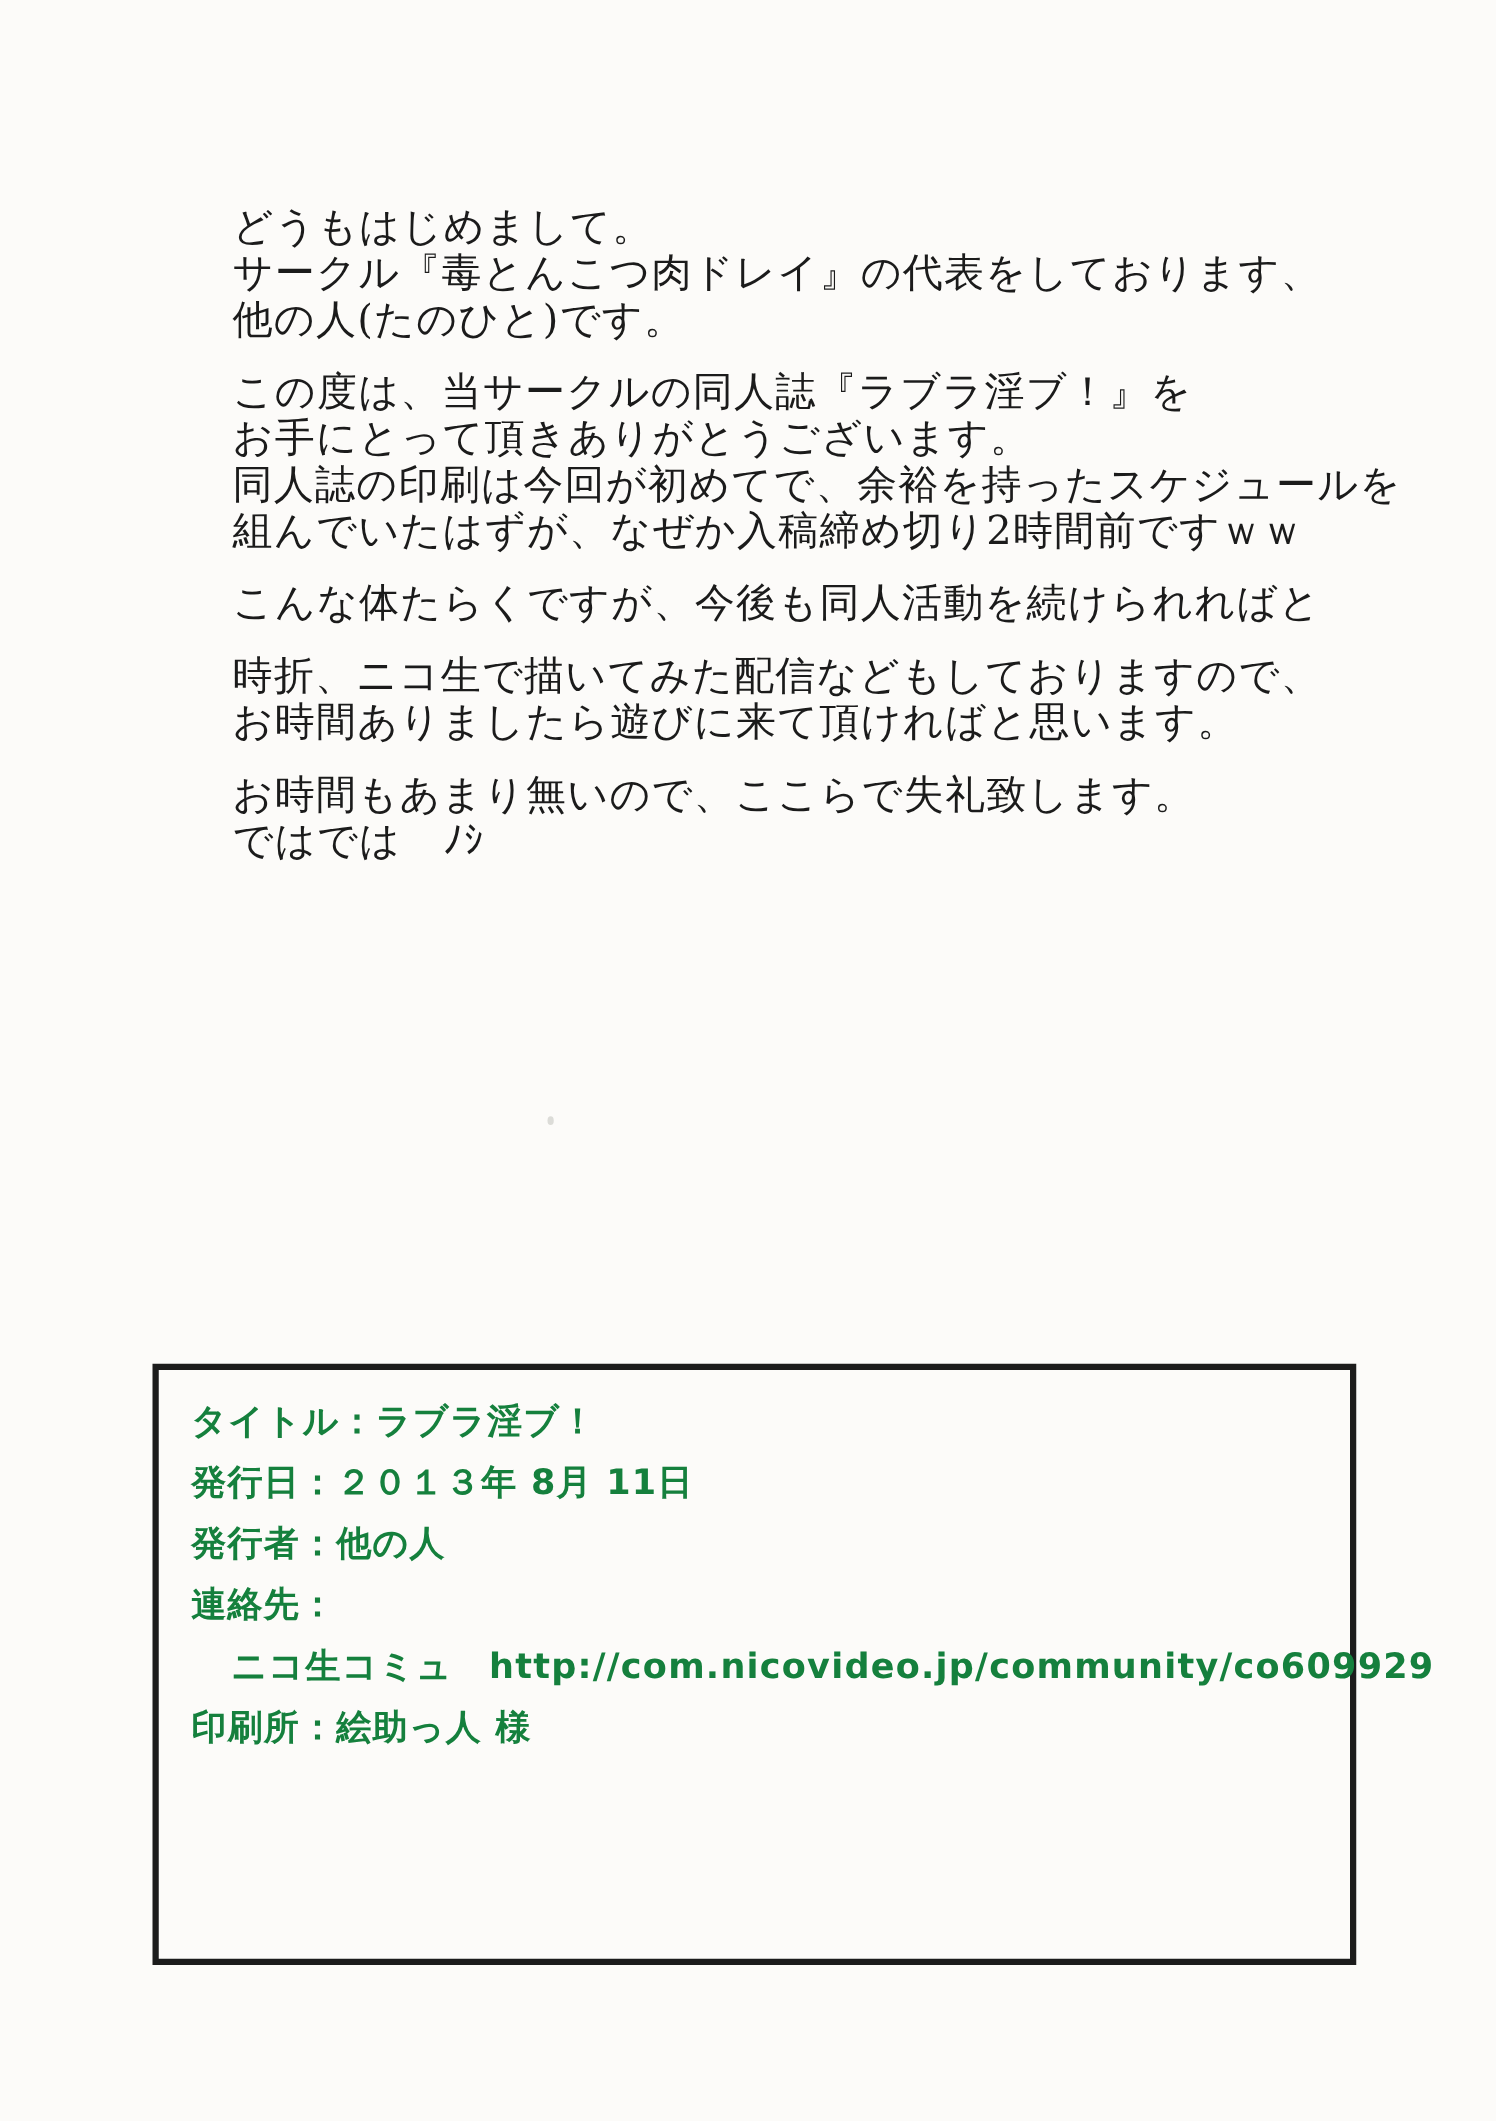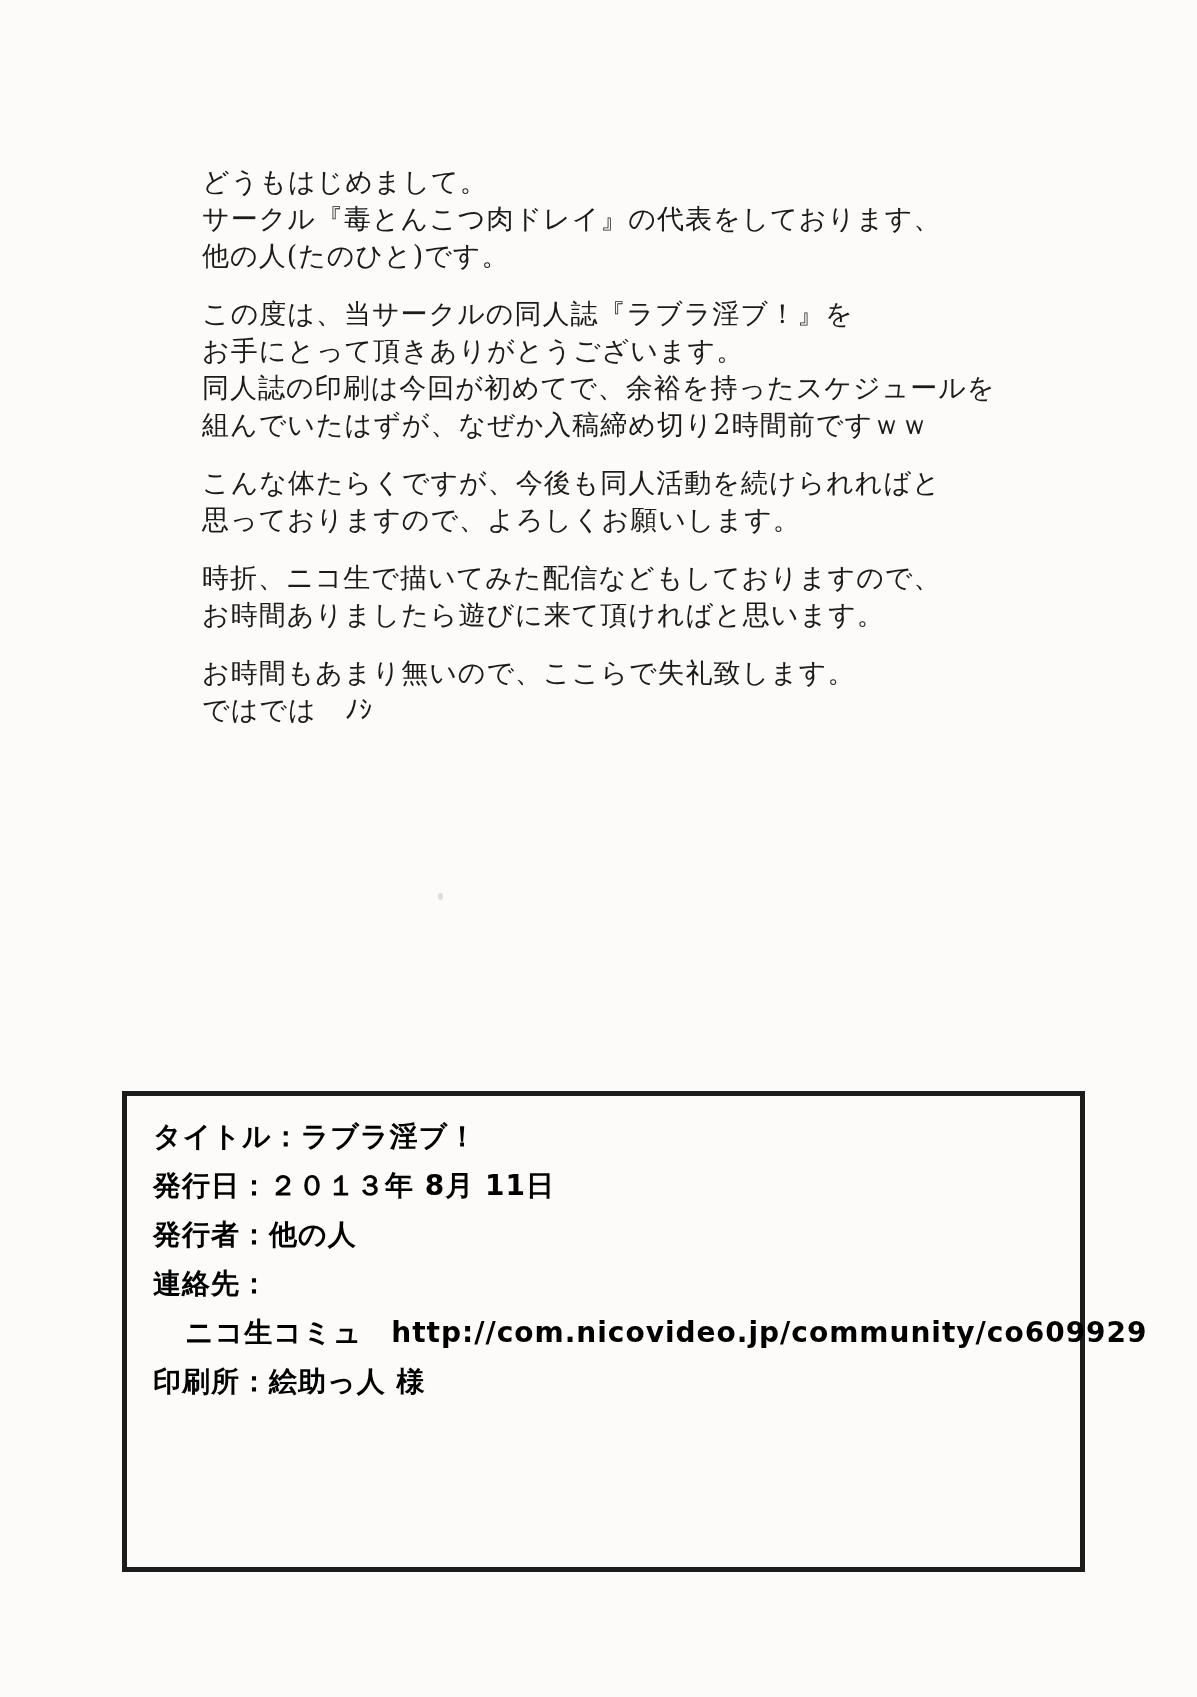--- a/index.html
+++ b/index.html
@@ -15,26 +15,25 @@
     background: #fcfbf9;
     overflow: hidden;
   }
   
   .afterword {
     position: absolute;
     left: 186px;
     top: 163px;
     width: 950px;
     font-family: "DejaVu Serif", "Liberation Serif", serif;
-    font-size: 27px;
+    font-size: 32px;
     line-height: 37px;
     letter-spacing: 1px;
     color: #1b1b1b;
     font-weight: 500;
-    margin-left: 16px;
   }
   .afterword p {
     margin: 0 0 21px 0;
   }
   .afterword .ln {
     display: block;
     white-space: nowrap;
   }
   
   .colophon {
@@ -42,21 +41,21 @@
     left: 122px;
     top: 1091px;
     width: 963px;
     height: 481px;
     box-sizing: border-box;
     border: 5px solid #1c1c1c;
     padding: 16px 8px 15px 26px;
     font-family: "DejaVu Sans", "Liberation Sans", sans-serif;
     font-weight: 700;
     font-size: 28px;
-    color: #000000;
+    color: #15803d;
     letter-spacing: 1px;
   }
   .colophon .row {
     height: 49px;
     line-height: 49px;
     white-space: nowrap;
   }
   .colophon .row.indent {
     padding-left: 32px;
   }
@@ -83,21 +82,20 @@
       <span class="ln">他の人(たのひと)です。</span>
     </p>
     <p>
       <span class="ln">この度は、当サークルの同人誌『ラブラ淫ブ！』を</span>
       <span class="ln">お手にとって頂きありがとうございます。</span>
       <span class="ln">同人誌の印刷は今回が初めてで、余裕を持ったスケジュールを</span>
       <span class="ln">組んでいたはずが、なぜか入稿締め切り2時間前ですｗｗ</span>
     </p>
     <p>
       <span class="ln">こんな体たらくですが、今後も同人活動を続けられればと</span>
-      <span class="ln">思っておりますので、よろしくお願いします。</span>
     </p>
     <p>
       <span class="ln">時折、ニコ生で描いてみた配信などもしておりますので、</span>
       <span class="ln">お時間ありましたら遊びに来て頂ければと思います。</span>
     </p>
     <p>
       <span class="ln">お時間もあまり無いので、ここらで失礼致します。</span>
       <span class="ln">ではでは　ﾉｼ</span>
     </p>
   </div>

